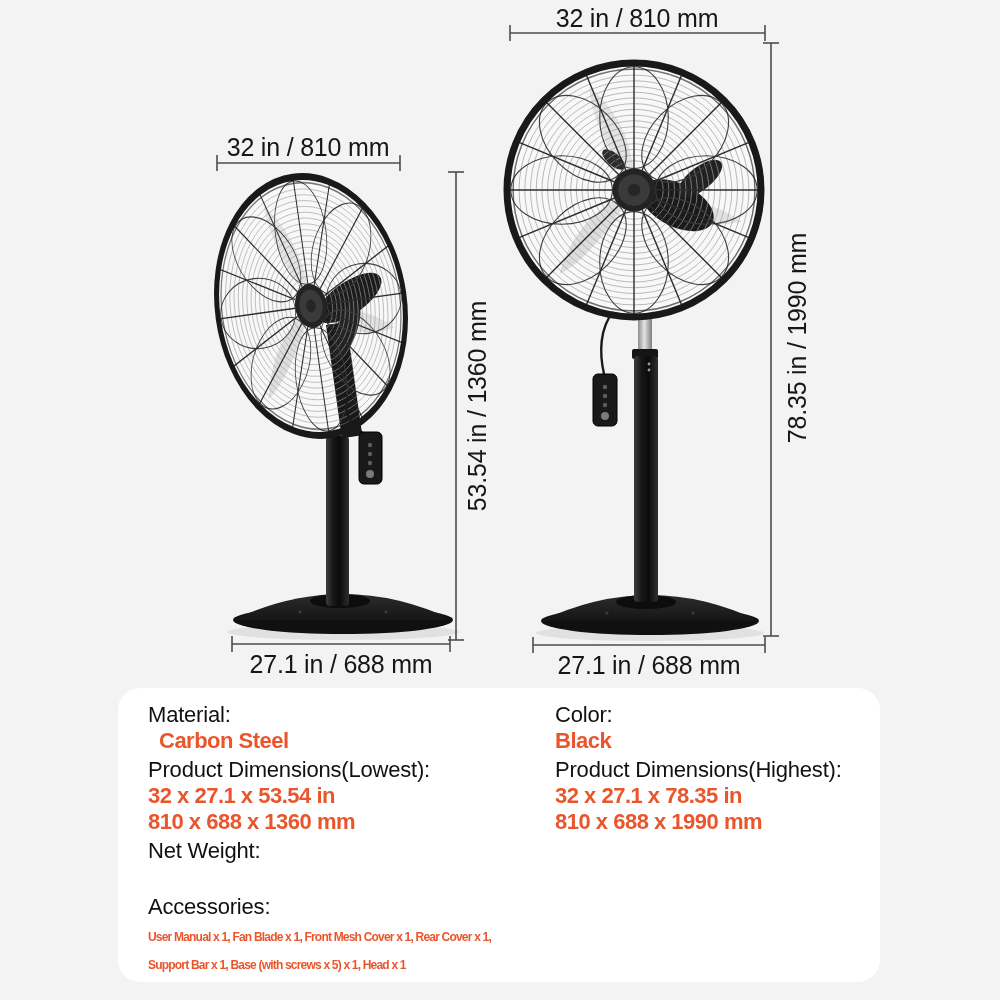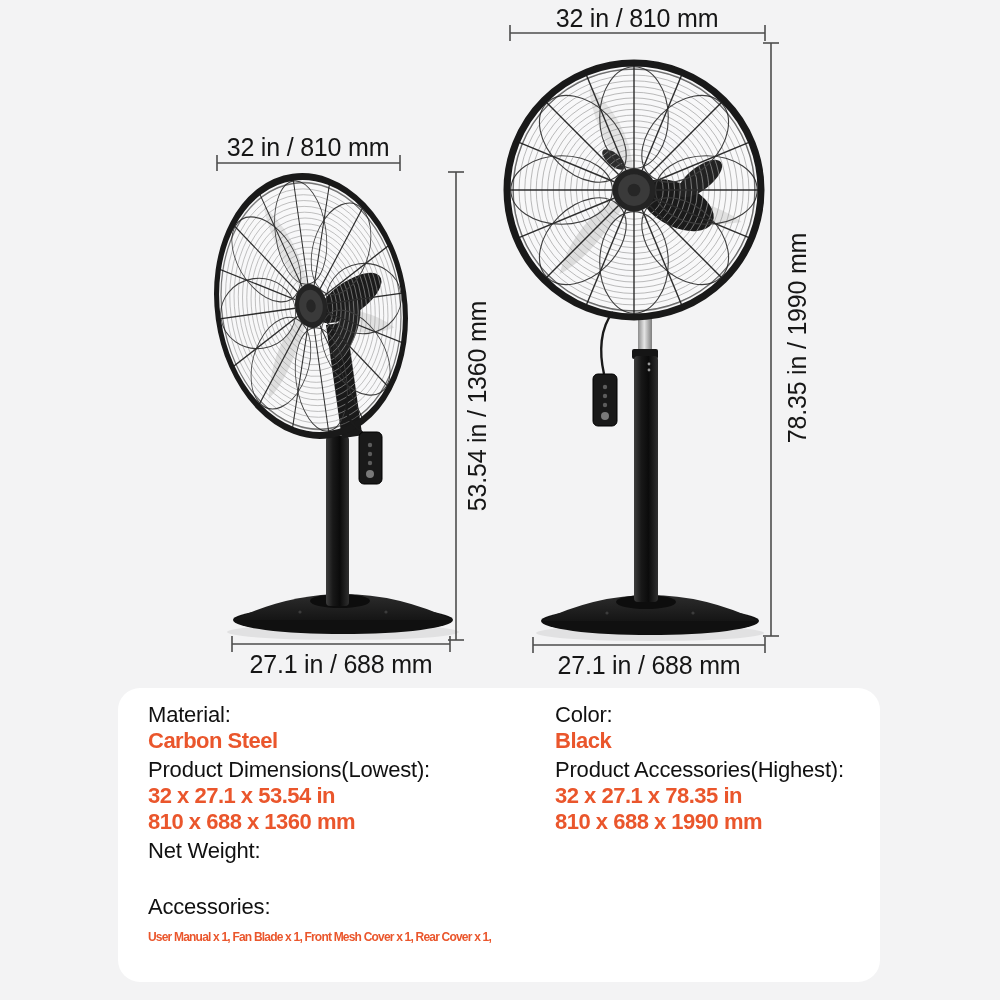--- a/index.html
+++ b/index.html
@@ -254,28 +254,29 @@
 
 <div class="dim-label" style="left:308px;top:133px;">32 in / 810 mm</div>
 <div class="dim-label" style="left:637px;top:4px;">32 in / 810 mm</div>
 <div class="dim-label vert" style="left:477px;top:406px;">53.54 in / 1360 mm</div>
 <div class="dim-label vert" style="left:797px;top:338px;">78.35 in / 1990 mm</div>
 <div class="dim-label" style="left:341px;top:650px;">27.1 in / 688 mm</div>
 <div class="dim-label" style="left:649px;top:651px;">27.1 in / 688 mm</div>
 
 <div id="spec-panel">
   <div class="spec-item spec-label col-l" style="top:14px;">Material:</div>
-  <div class="spec-item spec-value col-l" style="top:40px;">Carbon Steel</div>
+  <div class="spec-item spec-value col-l" style="top:40px;margin-left:11px;">Carbon Steel</div>
   <div class="spec-item spec-label col-r" style="top:14px;">Color:</div>
   <div class="spec-item spec-value col-r" style="top:40px;">Black</div>
 
   <div class="spec-item spec-label col-l" style="top:69px;text-align:right;">Product Dimensions(Lowest):</div>
   <div class="spec-item spec-value col-l" style="top:95px;">32 x 27.1 x 53.54 in</div>
   <div class="spec-item spec-value col-l" style="top:121px;">810 x 688 x 1360 mm</div>
-  <div class="spec-item spec-label col-r" style="top:69px;">Product Accessories(Highest):</div>
+  <div class="spec-item spec-label col-r" style="top:69px;">Product Dimensions(Highest):</div>
   <div class="spec-item spec-value col-r" style="top:95px;">32 x 27.1 x 78.35 in</div>
   <div class="spec-item spec-value col-r" style="top:121px;">810 x 688 x 1990 mm</div>
 
   <div class="spec-item spec-label col-l" style="top:150px;">Net Weight:</div>
 
   <div class="spec-item spec-label col-l" style="top:206px;">Accessories:</div>
   <div class="spec-item spec-value small col-l" style="top:236px;">User Manual x 1, Fan Blade x 1, Front Mesh Cover x 1, Rear Cover x 1,</div>
+  <div class="spec-item spec-value small col-l" style="top:264px;">Support Bar x 1, Base (with screws x 5) x 1, Head x 1</div>
 </div>
 
 </body></html>

